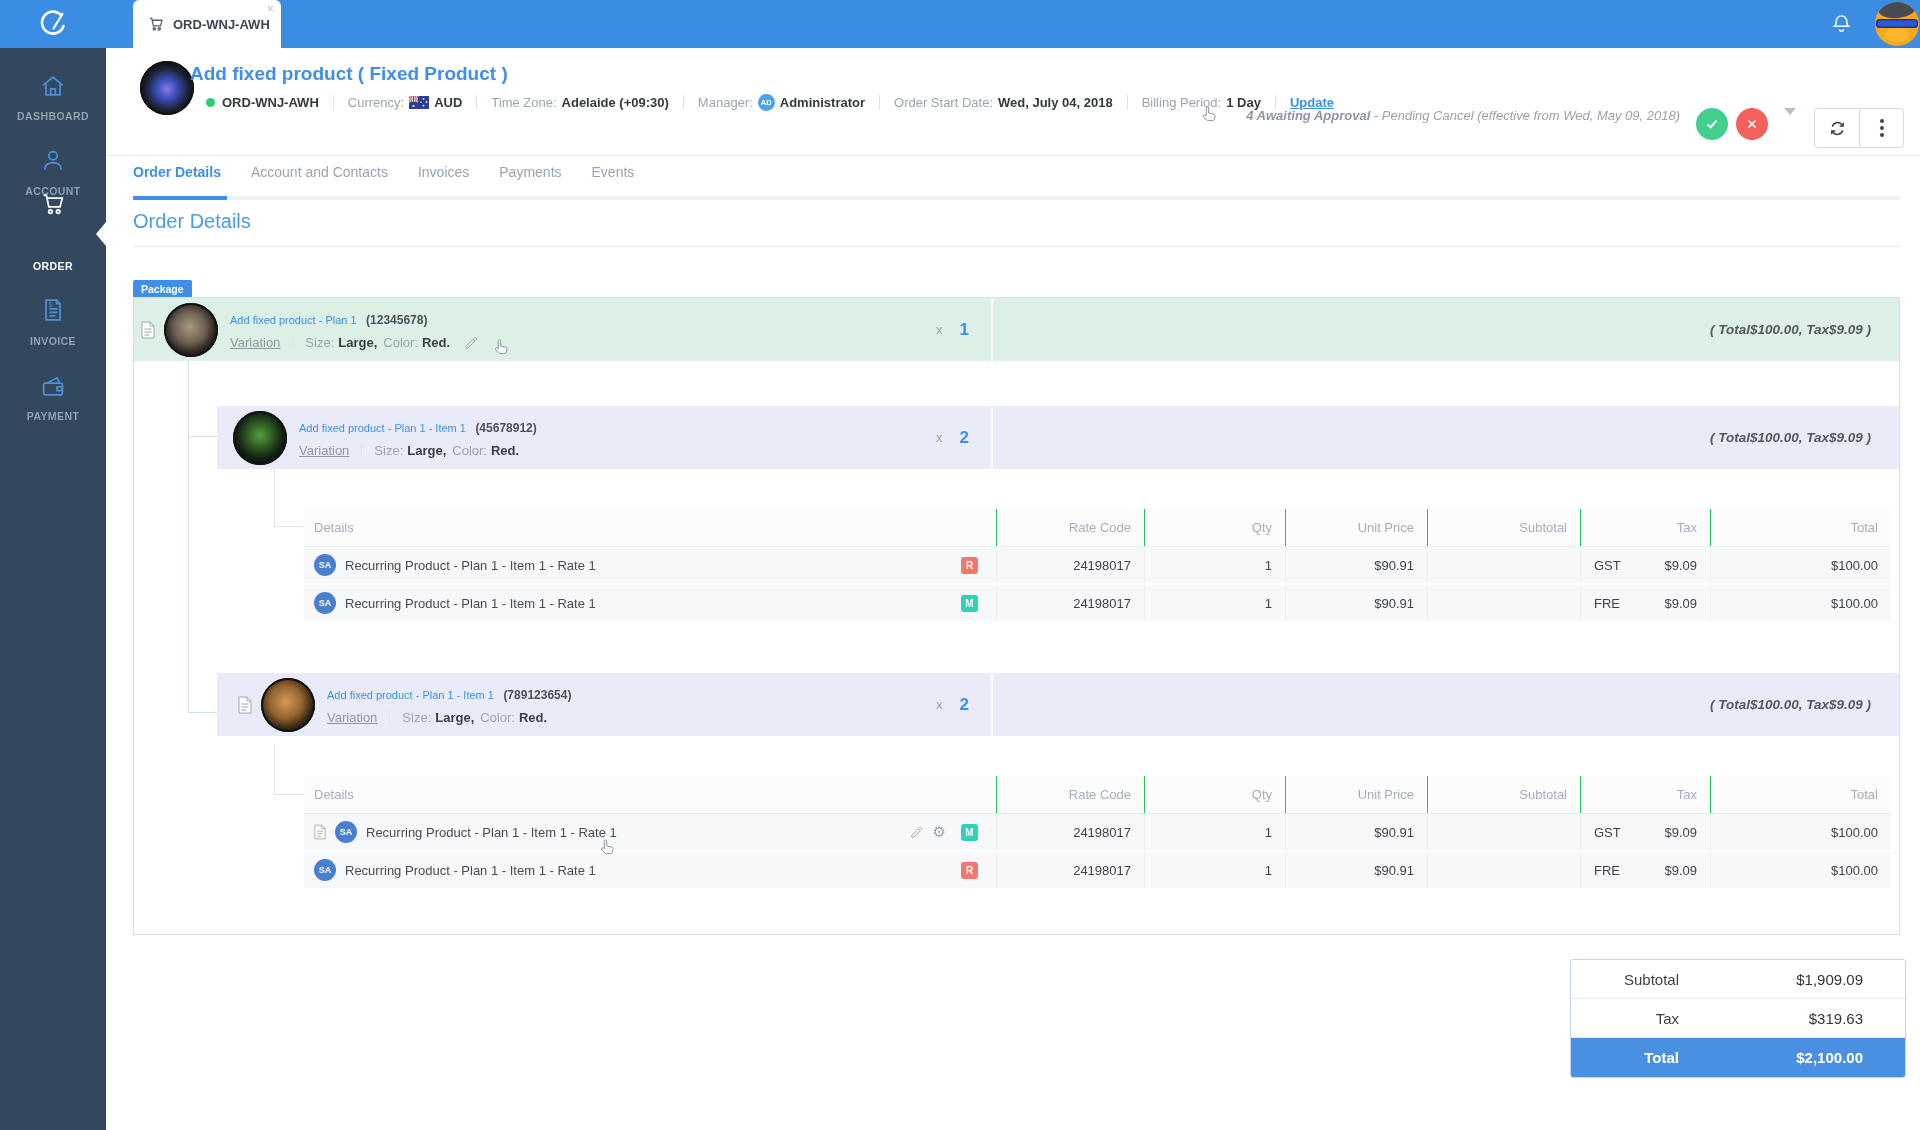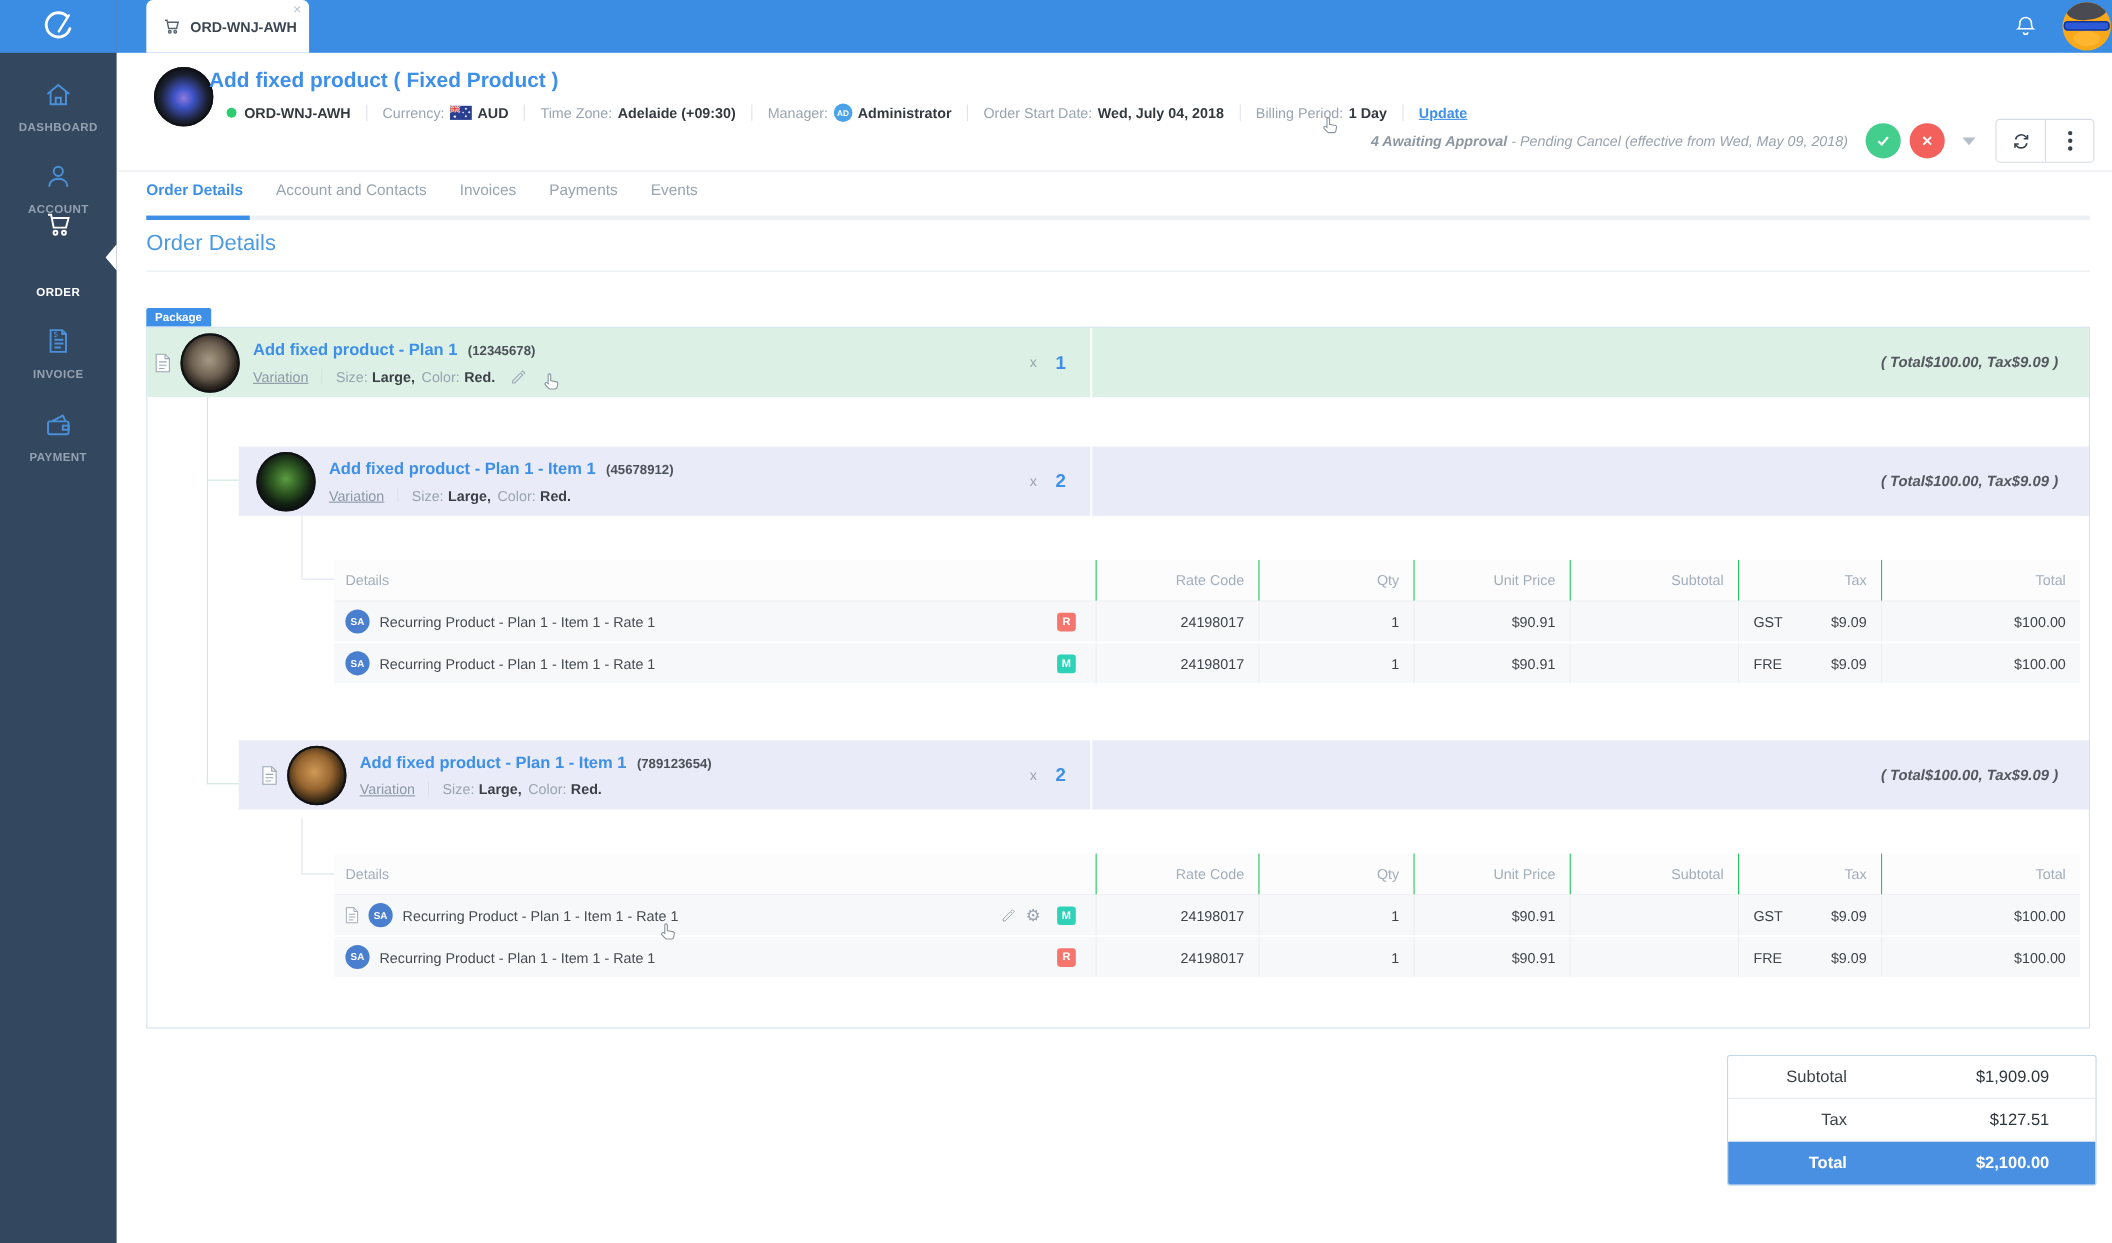--- a/index.html
+++ b/index.html
@@ -42,21 +42,21 @@
   .oh-meta { position:absolute; left:100px; top:46px; display:flex; align-items:center; font-size:13px; white-space:nowrap; }
   .dot { width:9px; height:9px; border-radius:50%; background:#2ecc71; margin-right:7px; }
   .m-id { font-weight:bold; color:#33393f; }
   .m-sep { width:1px; height:15px; background:#dfe3e8; margin:0 14px; }
   .m-label { color:#9aa5b0; margin-right:5px; }
   .m-val { color:#33393f; font-weight:bold; }
   .mflag { margin-right:5px; }
   .ad-badge { width:17px; height:17px; border-radius:50%; background:#4aa3e8; color:#fff; font-size:7.5px; font-weight:bold;
     display:inline-flex; align-items:center; justify-content:center; margin-right:5px; }
   .update-link { color:#3d8fe8; text-decoration:underline; font-weight:bold; cursor:pointer; }
-  .oh-right { position:absolute; right:16px; top:60px; display:flex; align-items:center; }
+  .oh-right { position:absolute; right:16px; top:60px; display:flex; align-items:flex-start; }
   .approval { font-style:italic; font-size:13px; color:#98a2ac; margin-right:16px; }
   .approval b { color:#8d96a0; }
   .cbtn { width:32px; height:32px; border-radius:50%; border:none; display:flex; align-items:center; justify-content:center; cursor:pointer; }
   .cbtn.ok { background:#43ce8e; margin-right:8px; }
   .cbtn.no { background:#f4615c; }
   .caret { width:0; height:0; border-left:6px solid transparent; border-right:6px solid transparent; border-top:7px solid #b6bfc8; margin:0 18px 0 16px; cursor:pointer; }
   .btn-group { display:flex; border:1px solid #d6dce2; border-radius:4px; height:40px; background:#fff; }
   .gbtn { width:44px; display:flex; align-items:center; justify-content:center; background:none; border:none; cursor:pointer; color:#39434d; }
   .gbtn + .gbtn { border-left:1px solid #d6dce2; }
   .kdots { display:flex; flex-direction:column; gap:3px; }
@@ -82,21 +82,21 @@
 
   .prow { position:absolute; display:flex; align-items:center; }
   .prow.lv0 { top:0; left:0; right:0; height:63px; background:#dcf0e6; padding-left:7px; }
   .prow.lv1 { right:0; height:63px; background:#e9ecf8; padding-left:7px; }
   .prow .doc { margin-right:9px; flex:none; }
   .pavatar { width:54px; height:54px; border-radius:50%; flex:none; box-shadow:0 0 0 2px #101216 inset; }
   .av-knit { background:radial-gradient(circle at 48% 45%, #a79a83 0%, #6e6152 38%, #2a241e 62%, #0d0d0d 78%); }
   .av-green { background:radial-gradient(circle at 50% 45%, #5d9c42 0%, #2e5a22 32%, #122013 58%, #0b0b0b 78%); }
   .av-orb { background:radial-gradient(circle at 46% 44%, #d09a58 0%, #96642f 38%, #3a2a16 62%, #0d0d0d 80%); }
   .ptext { margin-left:12px; }
-  .ptitle { font-size:15px; font-weight:bold; color:#3d8fe8; cursor:pointer; display:inline; }
+  .ptitle { font-size:11px; font-weight:normal; color:#3d8fe8; cursor:pointer; display:inline; }
   .pid { font-size:12px; font-weight:bold; color:#4b5157; margin-left:5px; }
   .pmeta { margin-top:7px; display:flex; align-items:center; font-size:13px; }
   .variation { color:#8c98a4; text-decoration:underline; cursor:pointer; }
   .pm-sep { width:1px; height:14px; background:#dde2e8; margin:0 12px; }
   .pm-label { color:#9aa5b0; margin-right:4px; }
   .pm-val { color:#3a3f45; font-weight:bold; margin-right:6px; }
   .pencil { color:#9aa5b0; margin-left:8px; cursor:pointer; }
   .qtyblk { position:absolute; right:930px; top:0; bottom:0; display:flex; align-items:center; gap:17px; }
   .qty-x { font-size:13px; color:#9aa3ad; }
   .qty-n { font-size:17px; font-weight:bold; color:#3d8fe8; }
@@ -527,21 +527,21 @@
     </div>
   </div>
 
   <div class="summary">
     <div class="s-row">
       <span class="s-label">Subtotal</span>
       <span class="s-val">$1,909.09</span>
     </div>
     <div class="s-row">
       <span class="s-label">Tax</span>
-      <span class="s-val">$127.51</span>
+      <span class="s-val">$319.63</span>
     </div>
     <div class="s-row total">
       <span class="s-label">Total</span>
       <span class="s-val">$2,100.00</span>
     </div>
   </div>
 </main>
 
 <span class="cursor" style="left:1200px; top:103px;">
   <svg width="20" height="22" viewBox="0 0 24 24">

